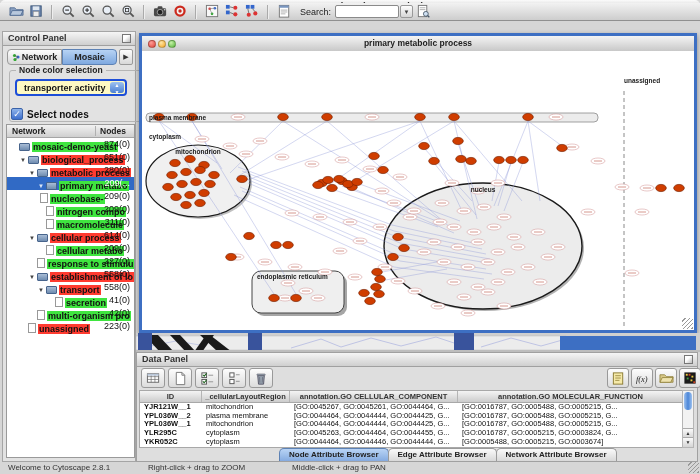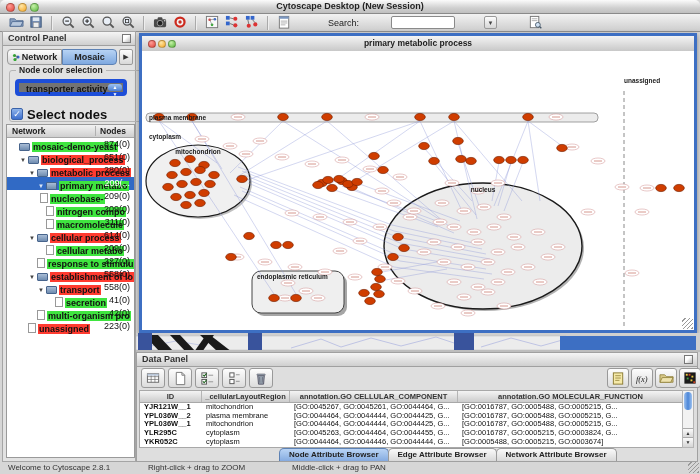--- a/index.html
+++ b/index.html
@@ -10,23 +10,23 @@
   #titlebar{position:absolute;left:0;top:0;width:700px;height:13px;
     background:linear-gradient(#fbfbfb,#d0d0d0 60%,#bfbfbf);border-bottom:1px solid #8a8a8a;
     border-radius:5px 5px 0 0;}
   .tl{position:absolute;top:3px;width:7px;height:7px;border-radius:50%;border:1px solid rgba(0,0,0,.25);}
   #tl-close{left:6px;background:radial-gradient(circle at 35% 30%,#ff9d96,#e0443a);}
   #tl-min{left:18px;background:radial-gradient(circle at 35% 30%,#ffe7a8,#f5a623);}
   #tl-zoom{left:30px;background:radial-gradient(circle at 35% 30%,#c6f2a8,#57b53c);}
   #win-title{position:absolute;left:0;right:0;top:1px;text-align:center;font-size:9px;font-weight:bold;color:#222;}
 
   
-  #toolbar{position:absolute;left:0;top:14px;width:700px;height:18px;
+  #toolbar{position:absolute;left:0;top:3px;width:700px;height:18px;
     background:linear-gradient(#f2f2f2,#cdcdcd);border-bottom:1px solid #909090;
-    display:flex;align-items:center;padding-left:6px;box-sizing:border-box;gap:28px;}
+    display:flex;align-items:center;padding-left:6px;box-sizing:border-box;}
   .tbtn{width:18px;height:16px;border:none;background:transparent;padding:0;margin:0 1px;cursor:pointer;}
   .tbtn svg{width:15px;height:15px;display:block;margin:auto;}
   .tsep{width:1px;height:14px;background:#aaa;border-right:1px solid #eee;margin:0 5px;}
   #search-label{font-size:9px;color:#222;margin:0 4px 0 6px;}
   #search-input{width:58px;height:11px;font-size:9px;border:1px solid #8a8a8a;background:#fff;border-radius:2px;padding:0 2px;}
   #search-drop{width:13px;height:13px;border:1px solid #999;background:linear-gradient(#fdfdfd,#d6d6d6);
     font-size:6px;color:#444;padding:0;margin-left:1px;border-radius:2px;}
 
   
   #control-panel{position:absolute;left:2px;top:31px;width:134px;height:431px;
@@ -39,28 +39,28 @@
   .cp-tab{height:14px;line-height:14px;font-size:9px;font-weight:bold;color:#222;text-align:center;
     background:linear-gradient(#fdfdfd,#d8d8d8);border:1px solid #9a9a9a;flex:1;cursor:pointer;}
   .cp-tab:first-child{border-radius:4px 0 0 4px;}
   .cp-tab.sel{background:linear-gradient(#b7d3f4,#7fa9e0);border-color:#5d82b5;border-radius:0 4px 4px 0;}
   .cp-tab .mini{display:inline-block;width:8px;height:8px;vertical-align:-1px;margin-right:2px;}
   #cp-tab-more{width:12px;height:14px;border:1px solid #9a9a9a;background:linear-gradient(#fdfdfd,#d8d8d8);
     font-size:7px;line-height:13px;text-align:center;color:#333;margin-left:2px;border-radius:2px;cursor:pointer;}
   #color-group{position:absolute;left:4px;top:38px;width:124px;height:34px;border:1px solid #b5b5b5;
     border-radius:3px;}
   #color-group-label{position:absolute;left:6px;top:-6px;background:#e2e2e2;padding:0 3px;font-size:8.5px;font-weight:bold;color:#222;}
-  #color-select{position:absolute;left:5px;top:8px;width:112px;height:17px;border:4px solid #1d4ed8;border-radius:4px;
-    background:#737373;font-size:9px;font-weight:bold;color:#111;text-align:left;padding-left:7px;cursor:pointer;}
+  #color-select{position:absolute;left:5px;top:8px;width:112px;height:17px;border:2px solid #1d4ed8;border-radius:4px;
+    background:#fef9c3;font-size:9px;font-weight:bold;color:#111;text-align:left;padding-left:7px;cursor:pointer;}
   #color-select .stepper{position:absolute;right:1px;top:1px;bottom:1px;width:14px;border-radius:3px;
     background:linear-gradient(#9ec2f0,#4a7fd4);color:#fff;font-size:5px;line-height:7px;text-align:center;}
   #select-nodes-row{position:absolute;left:8px;top:76px;height:12px;display:flex;align-items:center;}
   #select-nodes-box{width:10px;height:10px;border-radius:2px;border:1px solid #3a62a8;
     background:linear-gradient(#8fb4ea,#3d6fce);color:#fff;font-size:9px;line-height:10px;text-align:center;cursor:pointer;}
-  #select-nodes-label{font-size:13px;font-weight:bold;color:#111;margin-left:4px;}
+  #select-nodes-label{font-size:10px;font-weight:bold;color:#111;margin-left:4px;}
   #tree-wrap{position:absolute;left:3px;top:92px;width:127px;bottom:3px;background:#fff;border:1px solid #9a9a9a;}
   #tree-header{height:12px;background:linear-gradient(#f2f2f2,#cfcfcf);border-bottom:1px solid #a5a5a5;
     font-size:8.5px;font-weight:bold;color:#222;position:relative;}
   #tree-header .h1{position:absolute;left:5px;top:0;line-height:12px;}
   #tree-header .h2{position:absolute;right:8px;top:0;line-height:12px;}
   #tree-header .hdiv{position:absolute;right:38px;top:1px;bottom:1px;width:1px;background:#b0b0b0;}
   #tree{position:absolute;left:0;top:13px;right:0;bottom:0;overflow:hidden;}
   .trow{position:relative;height:13px;line-height:13px;white-space:nowrap;cursor:pointer;}
   .trow.sel{background:#316ac5;}
   .arrow{display:inline-block;width:8px;font-size:6px;color:#444;vertical-align:1px;}

